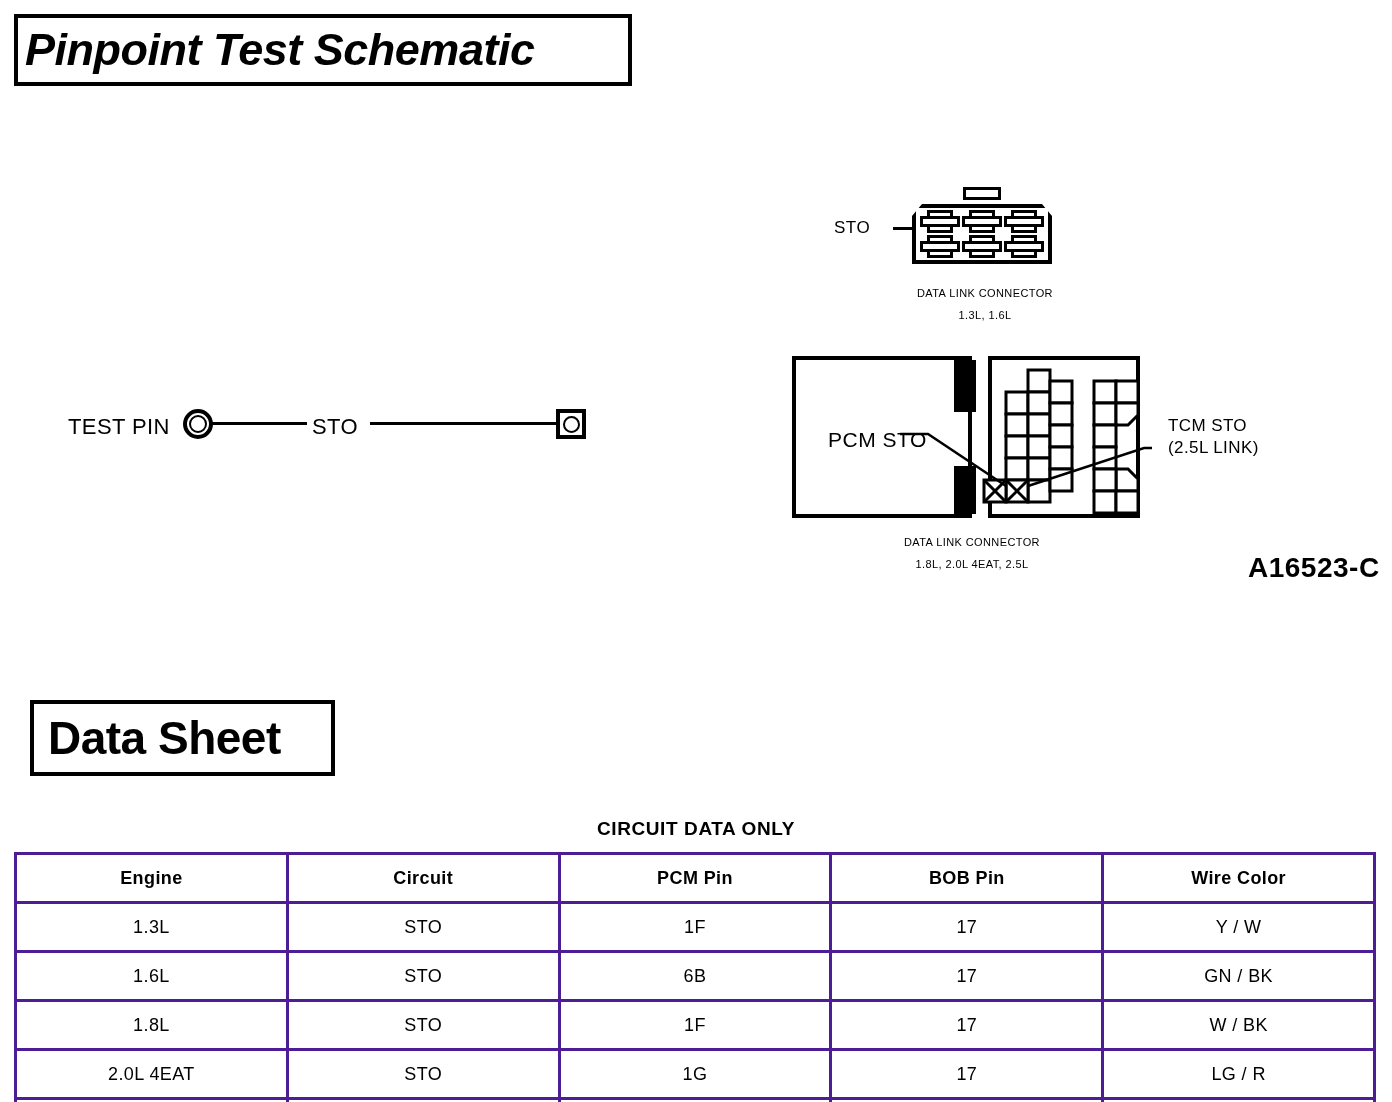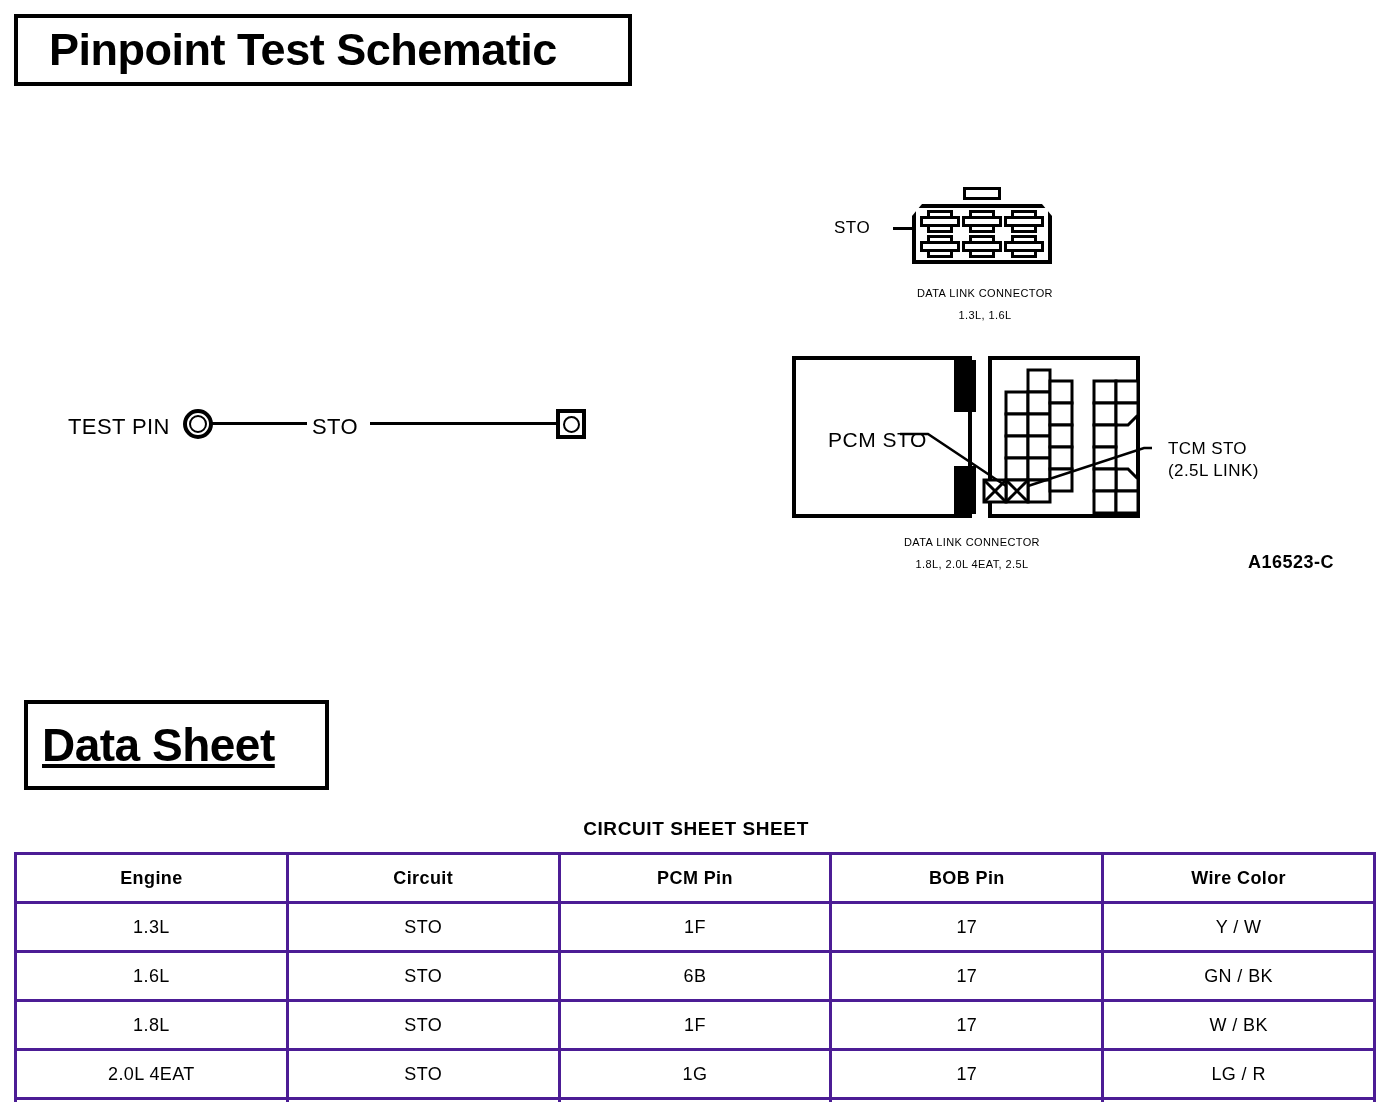--- a/index.html
+++ b/index.html
@@ -11,22 +11,22 @@
 
   
   .heading-box{
     position:absolute;border:4px solid #000;background:#fff;
     display:flex;align-items:center;box-sizing:border-box;
   }
   .heading-box .heading-text{
     font-weight:bold;letter-spacing:-0.5px;white-space:nowrap;
   }
   #heading-pinpoint{left:14px;top:14px;width:618px;height:72px;}
-  #heading-pinpoint .heading-text{font-size:45px;padding-left:31px;}
-  #heading-datasheet{left:24px;top:700px;width:305px;height:90px;text-decoration:underline;}
+  #heading-pinpoint .heading-text{font-size:45px;padding-left:7px;font-style:italic;}
+  #heading-datasheet{left:30px;top:700px;width:305px;height:76px;}
   #heading-datasheet .heading-text{font-size:46px;padding-left:14px;}
 
   
   #test-circuit{position:absolute;left:60px;top:398px;width:560px;height:56px;}
   .label-static{position:absolute;font-size:22px;letter-spacing:0.4px;white-space:nowrap;}
   #test-pin-label{left:8px;top:16px;}
   #sto-wire-label{left:252px;top:16px;}
 
   .ring-symbol{
     position:absolute;left:123px;top:11px;width:30px;height:30px;
@@ -86,27 +86,27 @@
     border:4px solid #000;box-sizing:border-box;background:#fff;
   }
   .black-bar{position:absolute;background:#000;width:22px;}
   #black-bar-top{left:162px;top:4px;height:52px;}
   #black-bar-bottom{left:162px;top:110px;height:48px;}
   .conn-box{
     position:absolute;left:196px;top:0;width:152px;height:162px;
     border:4px solid #000;box-sizing:border-box;background:#fff;
   }
   #pcm-sto-label{position:absolute;left:36px;top:72px;font-size:21px;letter-spacing:0.5px;}
-  #tcm-sto-label{position:absolute;left:376px;top:82px;font-size:17px;line-height:22px;letter-spacing:0.4px;white-space:nowrap;}
+  #tcm-sto-label{position:absolute;left:376px;top:59px;font-size:17px;line-height:22px;letter-spacing:0.4px;white-space:nowrap;}
   #dlc-lower-caption{left:60px;top:175px;width:240px;}
 
   .pin-grid-svg{position:absolute;left:0;top:0;width:360px;height:230px;pointer-events:none;}
 
   
-  #figure-id{position:absolute;left:1248px;top:552px;font-size:18px;font-weight:bold;letter-spacing:0.5px;}
+  #figure-id{position:absolute;left:1248px;top:552px;font-size:28px;font-weight:bold;letter-spacing:0.5px;}
 
   
   #table-title{
     position:absolute;left:0;top:818px;width:1392px;text-align:center;
     font-size:19px;font-weight:bold;letter-spacing:0.6px;
   }
   #data-table{
     position:absolute;left:14px;top:852px;width:1362px;
     border-collapse:collapse;table-layout:fixed;
   }
@@ -222,21 +222,21 @@
       <div>1.8L, 2.0L 4EAT, 2.5L</div>
     </div>
   </div>
 
   <div id="figure-id">A16523-C</div>
 
   <div class="heading-box" id="heading-datasheet">
     <span class="heading-text">Data Sheet</span>
   </div>
 
-  <div id="table-title">CIRCUIT SHEET SHEET</div>
+  <div id="table-title">CIRCUIT DATA ONLY</div>
   <table id="data-table">
     <thead>
       <tr>
         <th>Engine</th>
         <th>Circuit</th>
         <th>PCM Pin</th>
         <th>BOB Pin</th>
         <th>Wire Color</th>
       </tr>
     </thead>

